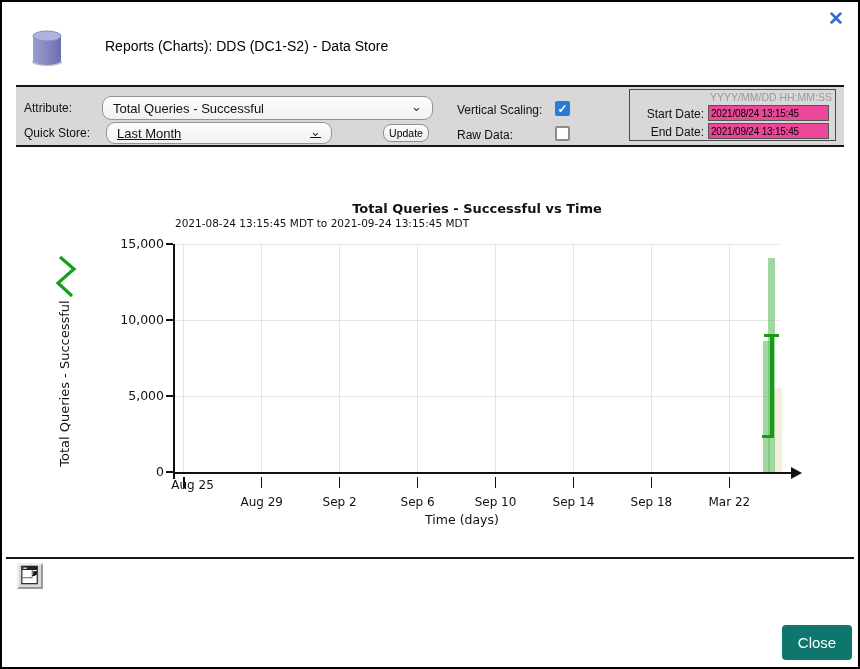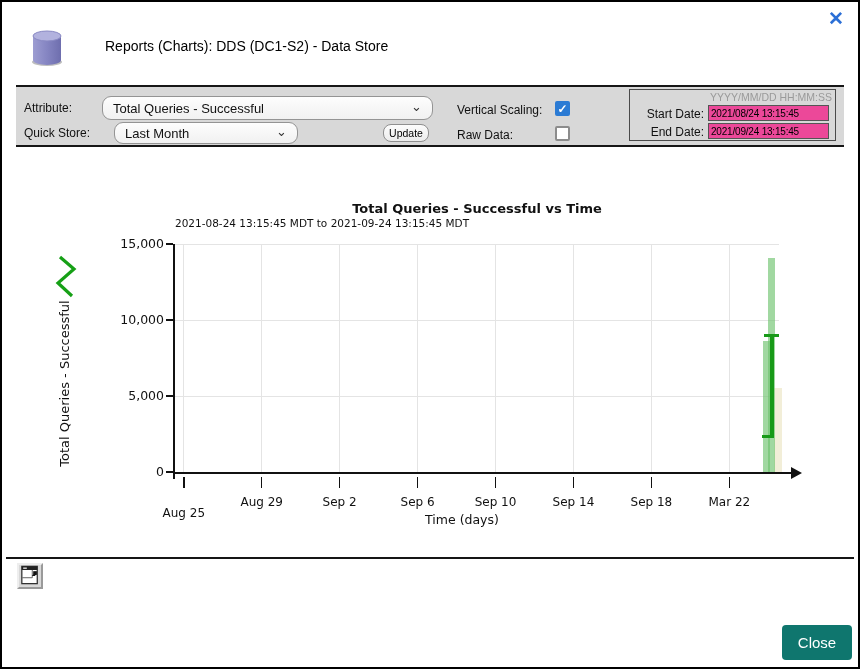--- a/index.html
+++ b/index.html
@@ -110,21 +110,21 @@
   <div class="close-x">✕</div>
 
   <div class="toolbar">
     <div class="tb-label" style="left:8px;top:14px;">Attribute:</div>
     <div class="sel" style="left:86px;top:9px;width:331px;">
       <span class="sel-txt">Total Queries - Successful</span>
       <span class="chev">⌄</span>
     </div>
 
     <div class="tb-label" style="left:8px;top:39px;">Quick Store:</div>
-    <div class="sel" style="left:98px;top:35px;width:184px;height:22px;">
+    <div class="sel" style="left:90px;top:35px;width:226px;height:22px;text-decoration:underline;">
       <span class="sel-txt">Last Month</span>
       <span class="chev">⌄</span>
     </div>
     <button class="btn-update" style="left:367px;top:37px;width:46px;height:18px;">Update</button>
 
     <div class="tb-label" style="left:441px;top:16px;">Vertical Scaling:</div>
     <div class="checkbox checked" style="left:539px;top:14px;">✓</div>
 
     <div class="tb-label" style="left:441px;top:41px;">Raw Data:</div>
     <div class="checkbox" style="left:539px;top:39px;"></div>
@@ -171,21 +171,21 @@
       <div class="arrow" style="left: 789px; top: 465px;"></div>
       <div class="tick" style="left: 164px; top: 469.25px; width: 7px; height: 1.5px;"></div>
       <div class="ytick-label" style="left: 98px; top: 462px;">0</div>
       <div class="tick" style="left: 164px; top: 393.25px; width: 7px; height: 1.5px;"></div>
       <div class="ytick-label" style="left: 98px; top: 386px;">5,000</div>
       <div class="tick" style="left: 164px; top: 317.25px; width: 7px; height: 1.5px;"></div>
       <div class="ytick-label" style="left: 98px; top: 310px;">10,000</div>
       <div class="tick" style="left: 164px; top: 241.25px; width: 7px; height: 1.5px;"></div>
       <div class="ytick-label" style="left: 98px; top: 234px;">15,000</div>
       <div class="tick" style="left: 181.018px; top: 475px; width: 1.5px; height: 11px;"></div>
-      <div class="xtick-label" style="left: 151.768px; top: 504px;">Aug 25</div>
+      <div class="xtick-label" style="left: 151.768px; top: 476px; text-align: right;">Aug 25</div>
       <div class="tick" style="left: 258.953px; top: 475px; width: 1.5px; height: 11px;"></div>
       <div class="xtick-label" style="left: 229.703px; top: 493px;">Aug 29</div>
       <div class="tick" style="left: 336.889px; top: 475px; width: 1.5px; height: 11px;"></div>
       <div class="xtick-label" style="left: 307.639px; top: 493px;">Sep 2</div>
       <div class="tick" style="left: 414.824px; top: 475px; width: 1.5px; height: 11px;"></div>
       <div class="xtick-label" style="left: 385.574px; top: 493px;">Sep 6</div>
       <div class="tick" style="left: 492.76px; top: 475px; width: 1.5px; height: 11px;"></div>
       <div class="xtick-label" style="left: 463.51px; top: 493px;">Sep 10</div>
       <div class="tick" style="left: 570.695px; top: 475px; width: 1.5px; height: 11px;"></div>
       <div class="xtick-label" style="left: 541.445px; top: 493px;">Sep 14</div>

